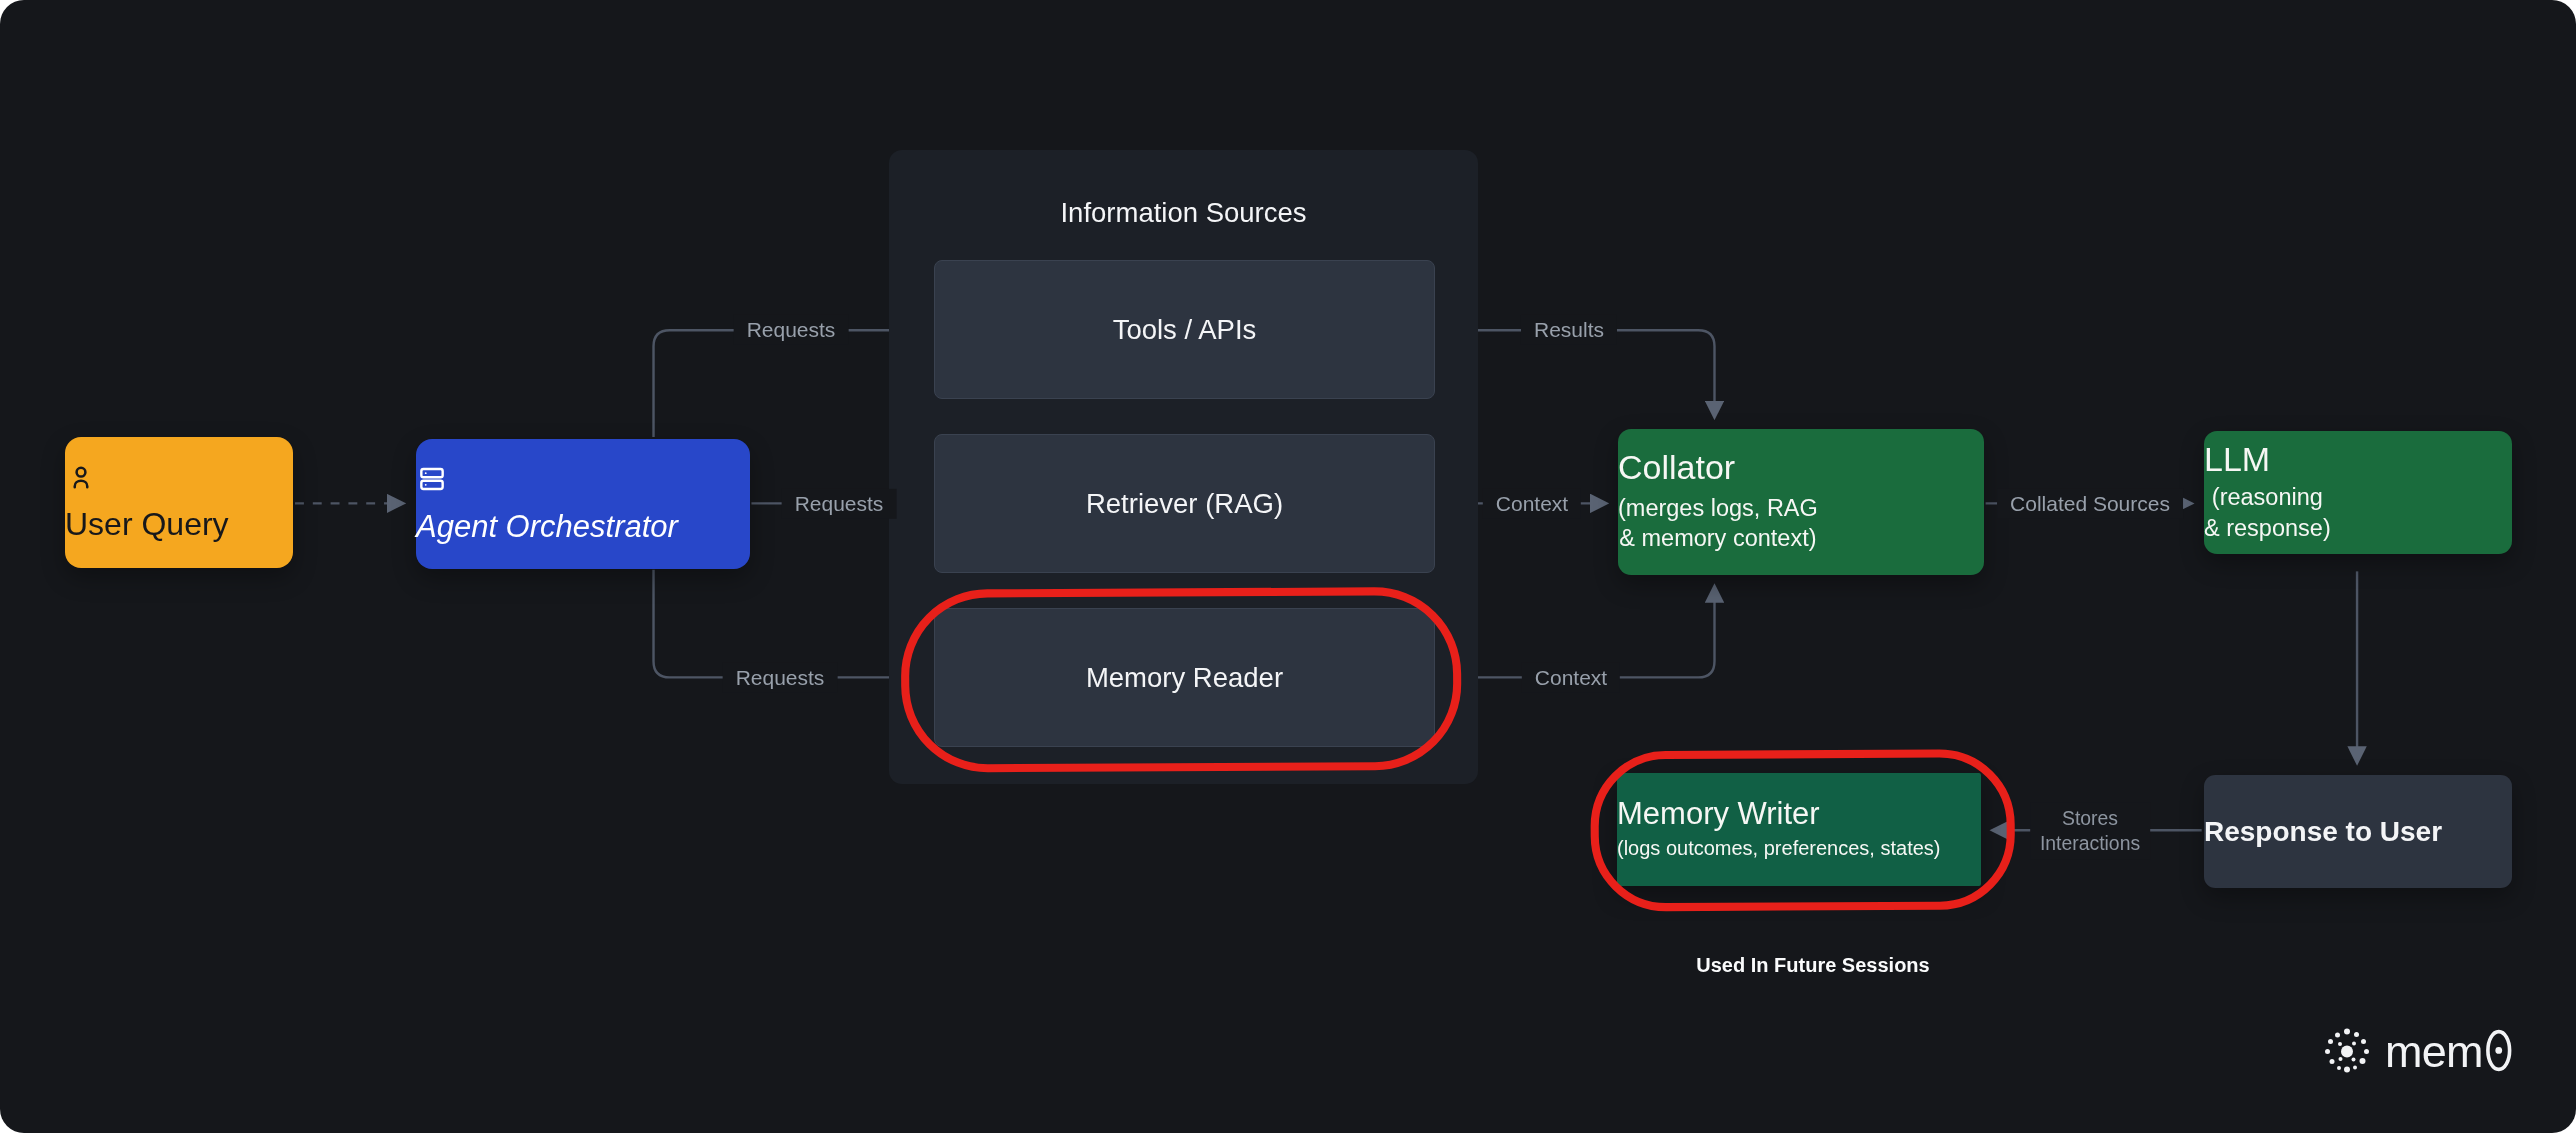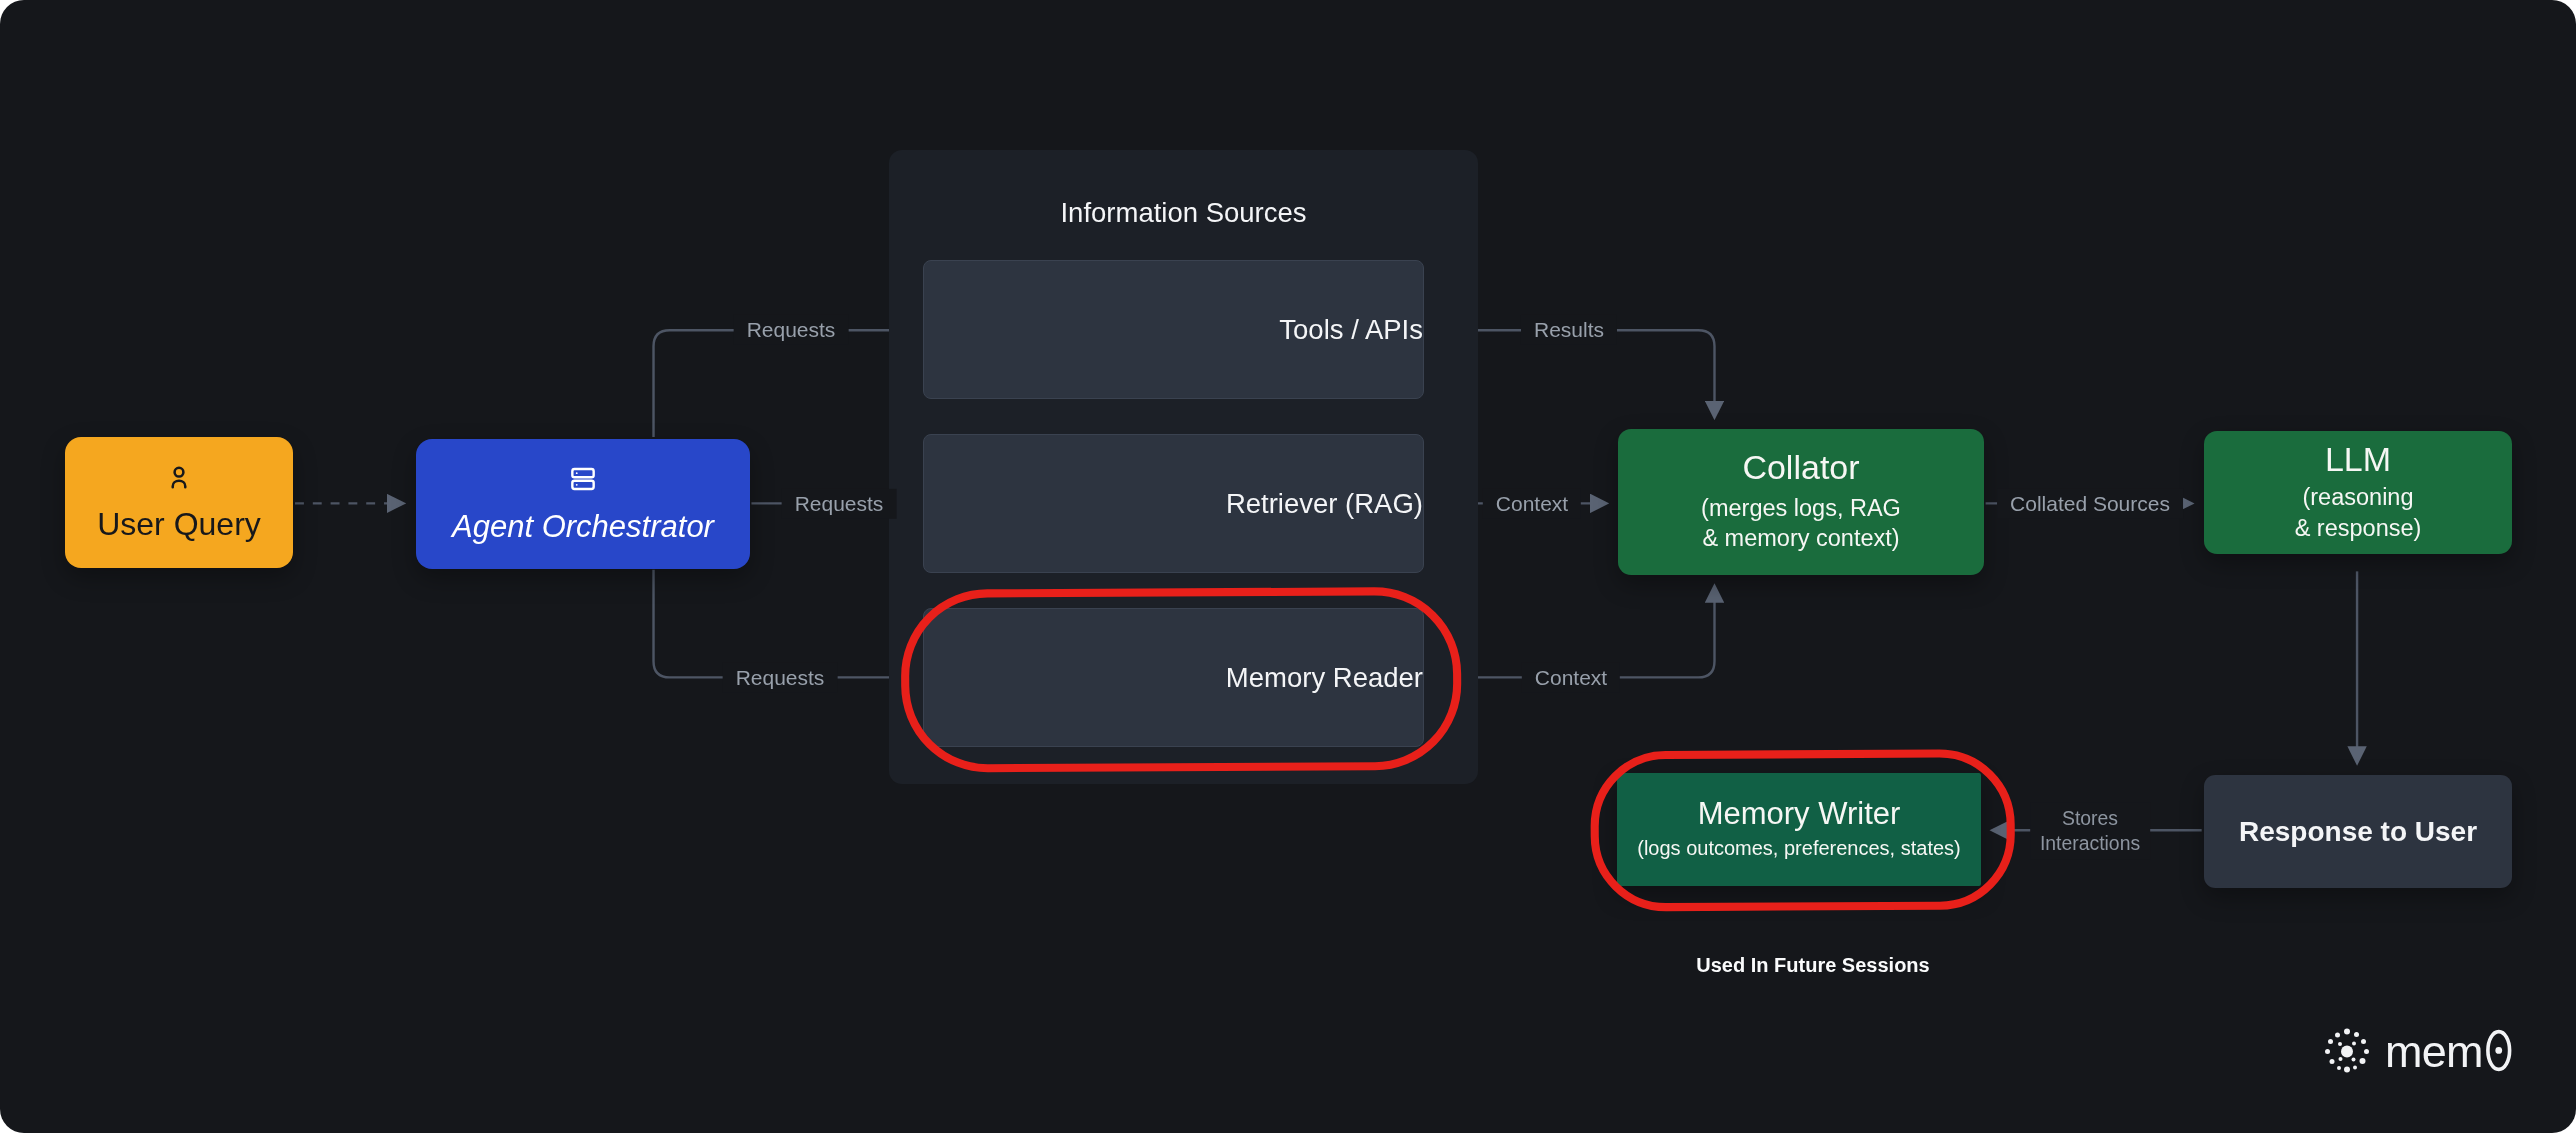--- a/index.html
+++ b/index.html
@@ -18,21 +18,21 @@
     left: 0; top: 0;
     width: 2576px; height: 1133px;
   }
   #connector-layer { z-index: 1; }
   #annotation-layer { z-index: 4; pointer-events: none; }
 
   .box {
     position: absolute;
     display: flex;
     flex-direction: column;
-    align-items: center;
+    align-items: flex-start;
     justify-content: center;
     box-sizing: border-box;
     z-index: 2;
     box-shadow: 0 9.7px 23px rgba(0,0,0,0.30);
   }
   .node-user-query {
     left: 65px; top: 437px; width: 228px; height: 131px;
     background: #F5A71F; border-radius: 16px; gap: 9.7px;
     color: #17181B;
   }
@@ -51,23 +51,23 @@
     z-index: 2;
   }
   .info-panel-title {
     position: absolute;
     left: 0; right: 0; top: 47px;
     text-align: center;
     color: #F4F5F7; font-size: 27.5px; font-weight: 500;
   }
   .inner-box {
     position: absolute;
-    left: 34px; width: 501px; height: 139px;
+    left: 45px; width: 501px; height: 139px;
     background: #2D3440; border: 0.8px solid #3A4250; border-radius: 8px;
-    display: flex; align-items: center; justify-content: flex-end;
+    display: flex; align-items: center; justify-content: center;
     box-sizing: border-box;
     color: #F4F5F7; font-size: 27.5px; font-weight: 400;
   }
   .inner-box.pos-0 { top: 110px; }
   .inner-box.pos-1 { top: 284px; }
   .inner-box.pos-2 { top: 458px; }
 
   .node-collator {
     left: 1618px; top: 429px; width: 366px; height: 146px;
     background: #1A6C3D; border-radius: 13px; gap: 6.5px;

